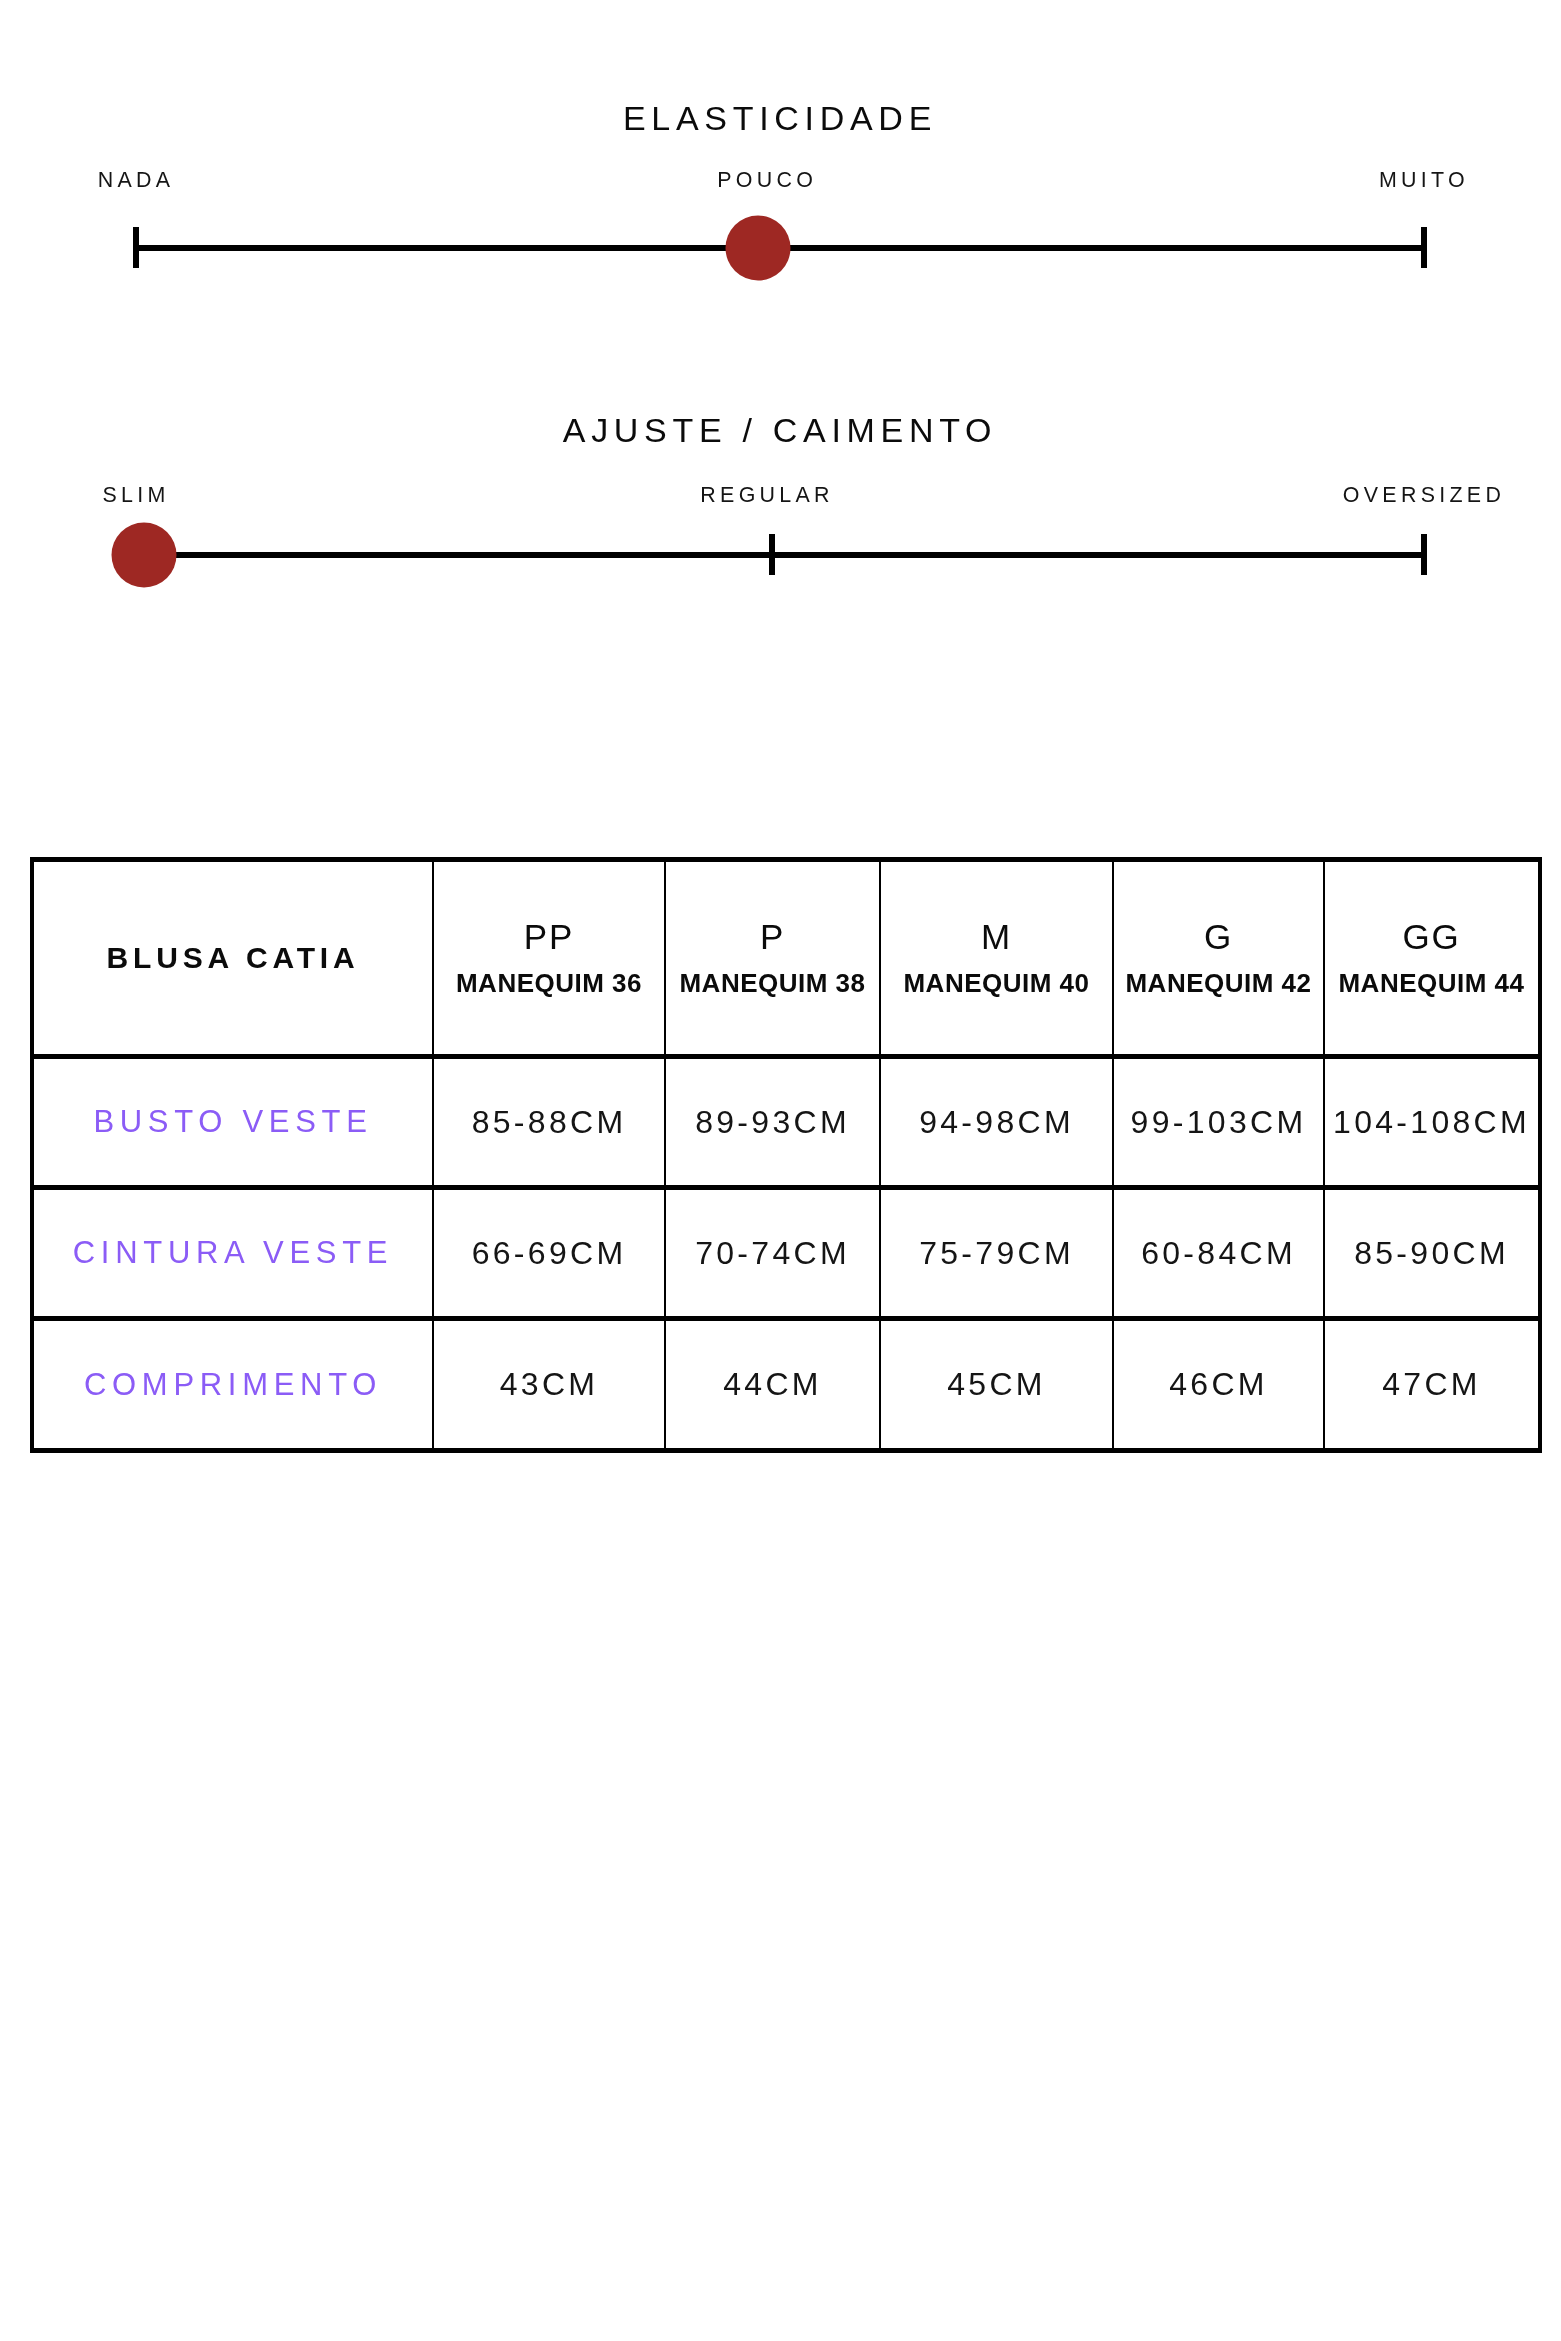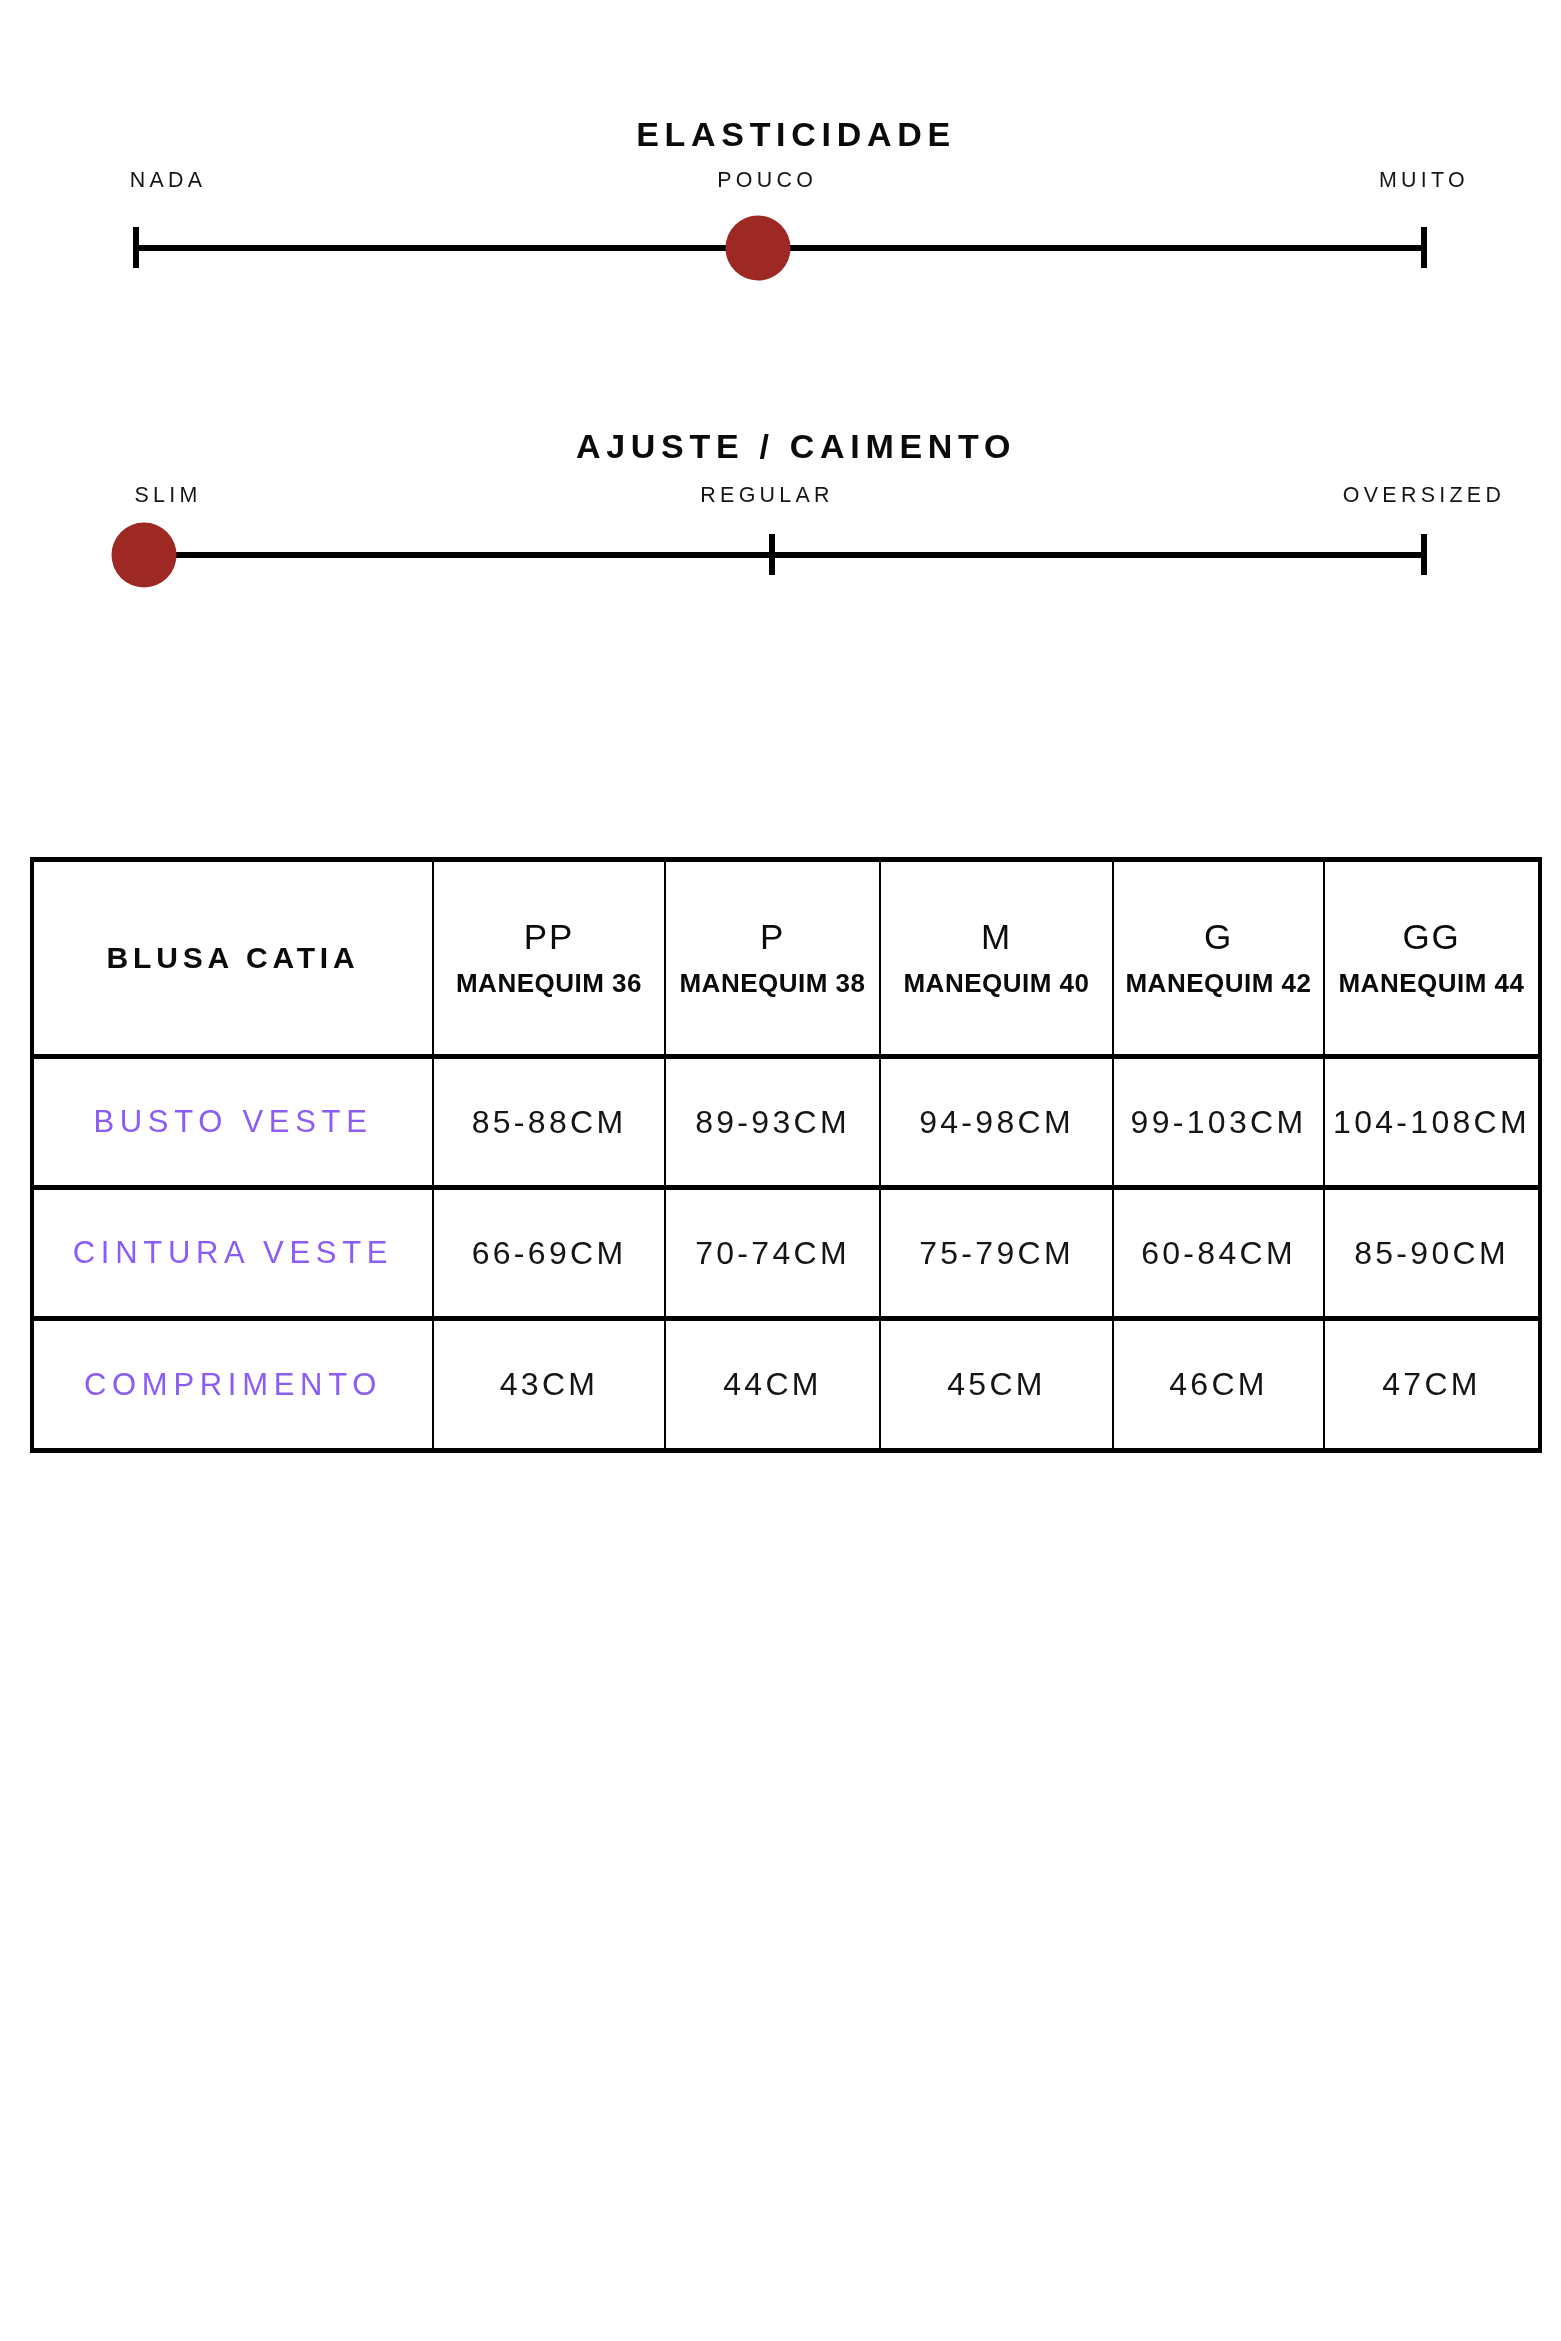--- a/index.html
+++ b/index.html
@@ -25,25 +25,25 @@
     height: 219px;
   }
   .slider-section.first  { top: 101px; }
   .slider-section.second { top: 413px; }
 
   .slider-title {
     position: absolute;
     top: 0;
     left: 0;
     width: 100%;
-    margin: 16px;
+    margin: 0;
     text-align: center;
     font-size: 34px;
     line-height: 34px;
-    font-weight: bold;
+    font-weight: normal;
     letter-spacing: 5.7px;
     color: #0b0b0b;
     white-space: nowrap;
   }
   .slider-labels {
     position: absolute;
     left: 0;
     width: 100%;
     height: 23px;
   }
@@ -52,21 +52,21 @@
   .slider-label {
     position: absolute;
     transform: translateX(-50%);
     font-size: 21.4px;
     line-height: 23px;
     font-weight: 400;
     letter-spacing: 4.3px;
     white-space: nowrap;
     color: #151515;
   }
-  .slider-label.pos-start { left: 0; margin-left: 32px; }
+  .slider-label.pos-start { left: 0; }
   .slider-label.pos-mid   { left: 49%; }
   .slider-label.pos-end   { left: 100%; }
 
   .slider-track {
     position: absolute;
     left: 0;
     width: 100%;
     height: 5.7px;
     background: #000000;
   }

